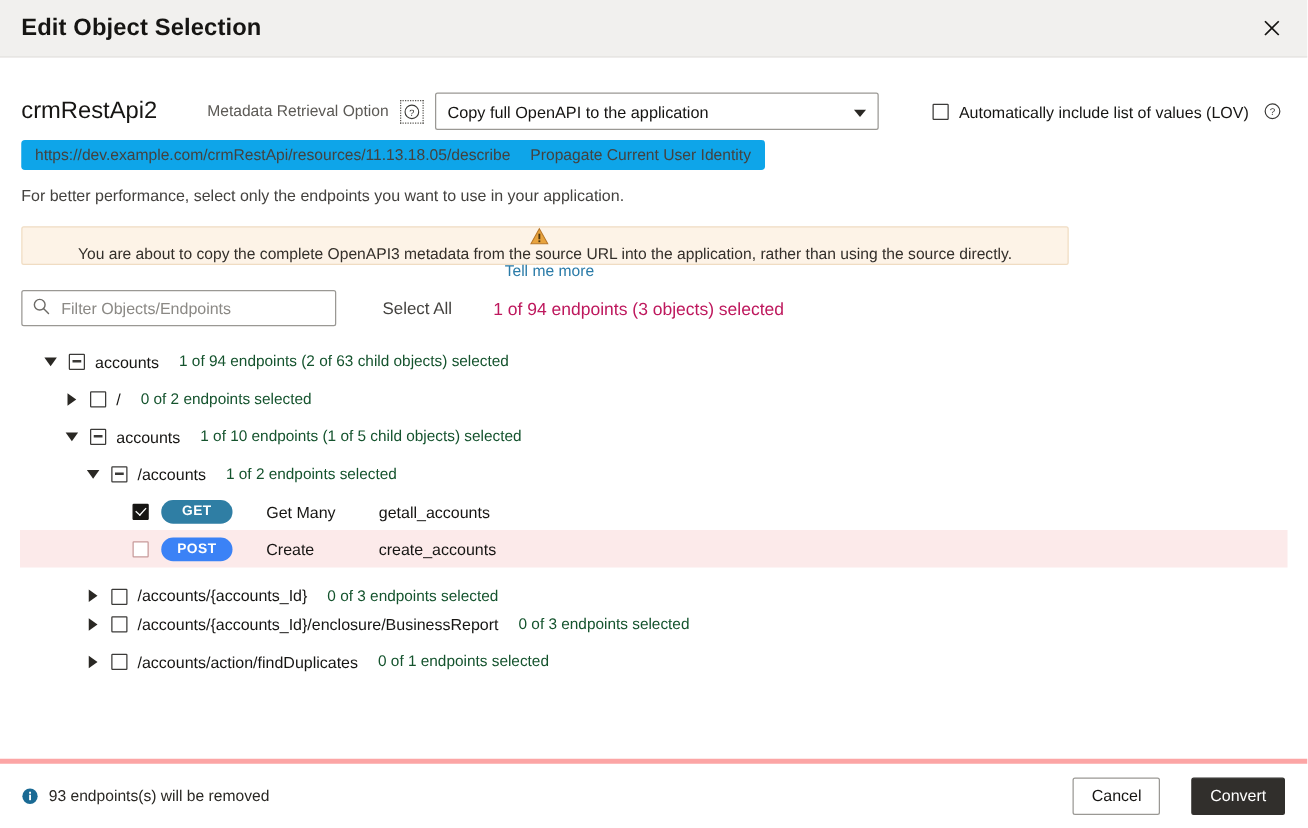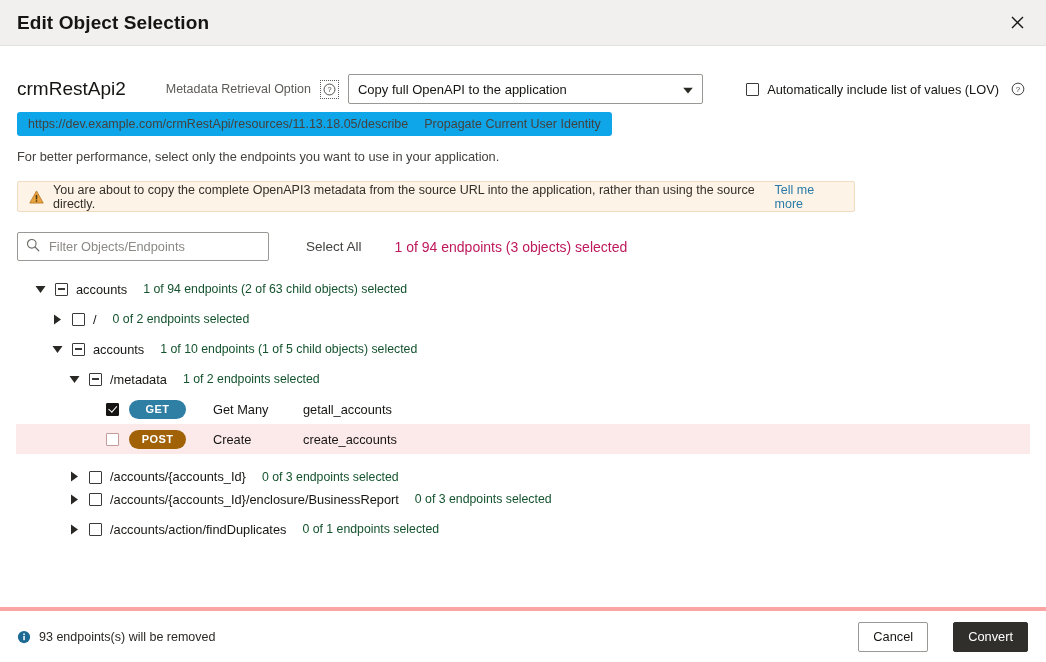--- a/index.html
+++ b/index.html
@@ -168,20 +168,21 @@
     background: #fdf3e7;
     border: 1px solid #f0dcc2;
     border-radius: 2px;
     height: 31px;
     display: flex;
     align-items: center;
     padding: 0 11px;
     width: 838px;
     font-size: 12.5px;
     color: #332f2a;
+    flex-direction: column;
   }
   .warn-icon { margin-right: 9px; display: flex; flex: none; }
   .warn-link {
     color: #2a7ba8;
     margin-left: 7px;
     text-decoration: none;
     cursor: pointer;
   }
 
   
@@ -440,34 +441,34 @@
         <span class="node-label">accounts</span>
         <span class="node-count">1 of 10 endpoints (1 of 5 child objects) selected</span>
       </div>
       <div class="tree-row" style="padding-left: 50px;">
         <span class="twisty">
           <svg width="11" height="9" viewBox="0 0 11 9">
             <path d="M0.5 1 L10.5 1 L5.5 8 Z" fill="#2a2824"></path>
           </svg>
         </span>
         <span class="cbx indeterminate"></span>
-        <span class="node-label">/metadata</span>
+        <span class="node-label">/accounts</span>
         <span class="node-count">1 of 2 endpoints selected</span>
       </div>
       <div class="tree-row" style="padding-left: 67px;">
         <span class="twisty spacer"></span>
         <span class="cbx checked"></span>
         <span class="method-badge" style="background: rgb(47, 126, 164);">GET</span>
         <span class="op-name">Get Many</span>
         <span class="op-id">getall_accounts</span>
       </div>
       <div class="tree-row rose" style="padding-left: 67px;">
         <span class="twisty spacer"></span>
         <span class="cbx pinkish"></span>
-        <span class="method-badge" style="background: #a16207;">POST</span>
+        <span class="method-badge" style="background: #3b82f6;">POST</span>
         <span class="op-name">Create</span>
         <span class="op-id">create_accounts</span>
       </div>
       <div class="tree-row" style="padding-left: 50px; align-items: flex-end;">
         <span class="twisty">
           <svg width="9" height="11" viewBox="0 0 9 11">
             <path d="M1 0.5 L8 5.5 L1 10.5 Z" fill="#2a2824"></path>
           </svg>
         </span>
         <span class="cbx"></span>

